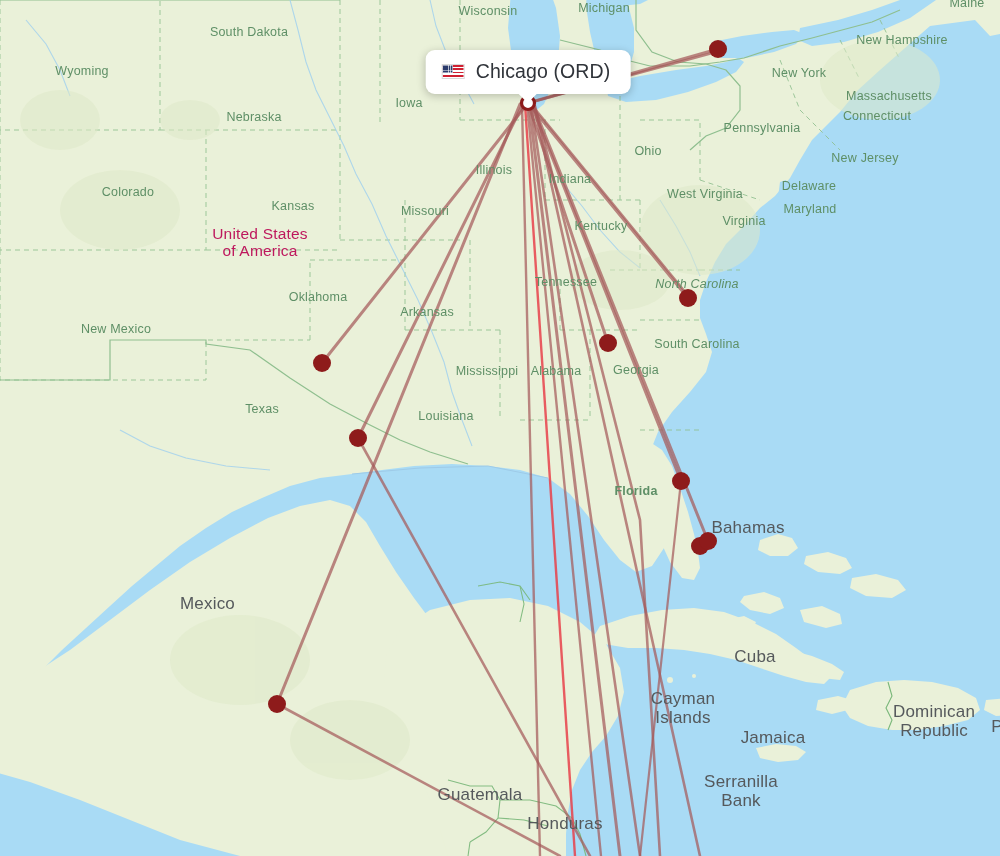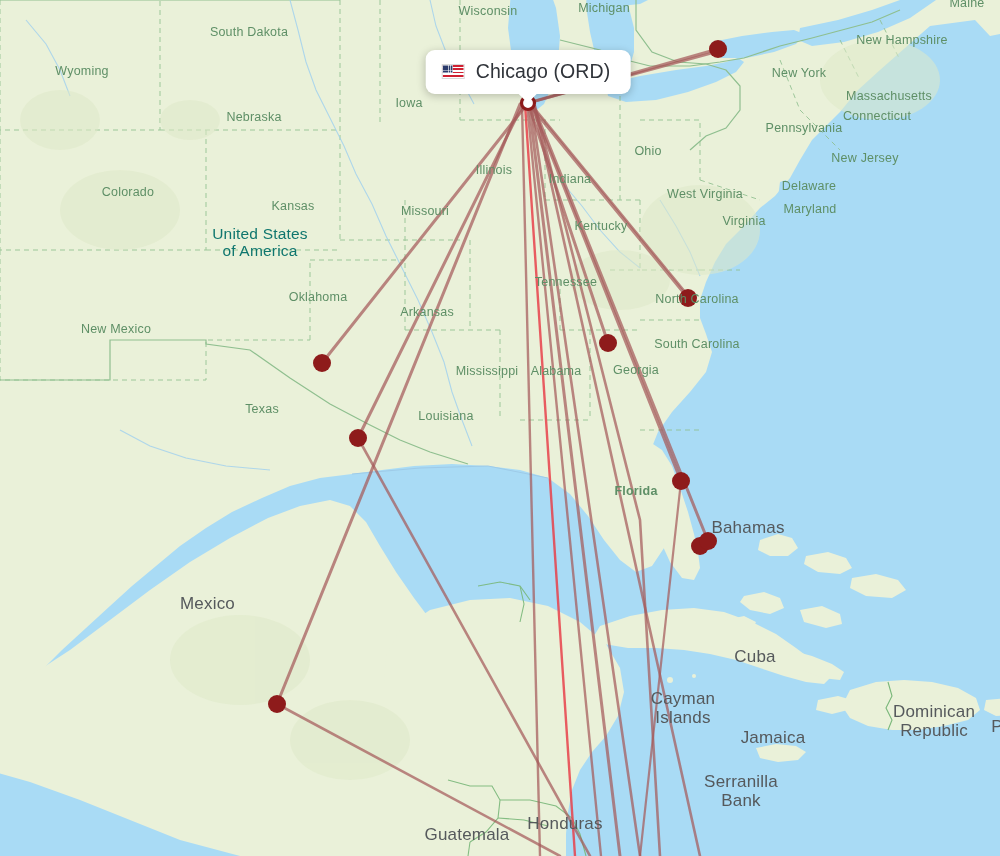--- a/index.html
+++ b/index.html
@@ -13,21 +13,21 @@
   #map svg.layer{position:absolute;left:0;top:0;width:1000px;height:856px;display:block;}
   .label{
     position:absolute;
     white-space:nowrap;
     transform:translate(-50%,-50%);
     pointer-events:none;
     letter-spacing:.2px;
   }
   .label.state{color:#5e8f66;font-size:12.5px;}
   .label.country{color:#55595c;font-size:17px;font-weight:400;}
-  .label.usa{color:#0f766e;font-size:15.5px;line-height:17px;text-align:center;white-space:normal;width:120px;}
+  .label.usa{color:#be185d;font-size:15.5px;line-height:17px;text-align:center;white-space:normal;width:120px;}
   .label.two-line{text-align:center;line-height:19px;white-space:normal;width:150px;}
 
   
   #tooltip{
     position:absolute;
     background:#ffffff;
     border-radius:9px;
     box-shadow:0 2px 9px rgba(0,0,0,.22);
     padding:10px 20px 11px 16px;
     display:flex;align-items:center;gap:11px;
@@ -258,54 +258,54 @@
       <div class="label state" style="left: 488px; top: 11px;">Wisconsin</div>
       <div class="label state" style="left: 604px; top: 8px;">Michigan</div>
       <div class="label state" style="left: 967px; top: 3px;">Maine</div>
       <div class="label state" style="left: 902px; top: 40px;">New Hampshire</div>
       <div class="label state" style="left: 82px; top: 71px;">Wyoming</div>
       <div class="label state" style="left: 254px; top: 117px; text-align: right;">Nebraska</div>
       <div class="label state" style="left: 409px; top: 103px;">Iowa</div>
       <div class="label state" style="left: 799px; top: 73px;">New York</div>
       <div class="label state" style="left: 889px; top: 96px;">Massachusetts</div>
       <div class="label state" style="left: 877px; top: 116px;">Connecticut</div>
-      <div class="label state" style="left: 804px; top: 128px;">Pennsylvania</div>
+      <div class="label state" style="left: 762px; top: 128px;">Pennsylvania</div>
       <div class="label state" style="left: 648px; top: 151px;">Ohio</div>
       <div class="label state" style="left: 494px; top: 170px;">Illinois</div>
       <div class="label state" style="left: 570px; top: 169px; margin-top: 10px;">Indiana</div>
       <div class="label state" style="left: 837px; top: 158px; margin-left: 28px;">New Jersey</div>
       <div class="label state" style="left: 128px; top: 192px;">Colorado</div>
       <div class="label state" style="left: 293px; top: 206px;">Kansas</div>
       <div class="label state" style="left: 425px; top: 211px;">Missouri</div>
       <div class="label state" style="left: 705px; top: 194px;">West Virginia</div>
       <div class="label state" style="left: 809px; top: 186px;">Delaware</div>
       <div class="label state" style="left: 806px; top: 209px; padding-left: 8px;">Maryland</div>
       <div class="label state" style="left: 744px; top: 221px;">Virginia</div>
       <div class="label state" style="left: 601px; top: 226px;">Kentucky</div>
       <div class="label state" style="left: 318px; top: 297px;">Oklahoma</div>
       <div class="label state" style="left: 116px; top: 329px;">New Mexico</div>
       <div class="label state" style="left: 427px; top: 312px;">Arkansas</div>
       <div class="label state" style="left: 566px; top: 282px;">Tennessee</div>
-      <div class="label state" style="left: 697px; top: 299px;">North Carolina</div>
+      <div class="label state" style="left: 697px; top: 284px; font-style: italic;">North Carolina</div>
       <div class="label state" style="left: 697px; top: 344px;">South Carolina</div>
       <div class="label state" style="left: 262px; top: 409px;">Texas</div>
       <div class="label state" style="left: 487px; top: 371px;">Mississippi</div>
       <div class="label state" style="left: 556px; top: 371px;">Alabama</div>
       <div class="label state" style="left: 636px; top: 370px;">Georgia</div>
       <div class="label state" style="left: 446px; top: 416px;">Louisiana</div>
       <div class="label state" style="left: 636px; top: 491px; font-weight: bold;">Florida</div>
       <div class="label usa" style="left: 260px; top: 242px;">United States<br>of America</div>
       <div class="label country" style="left: 203px; top: 604px; padding-left: 9px;">Mexico</div>
       <div class="label country" style="left: 748px; top: 528px;">Bahamas</div>
       <div class="label country" style="left: 755px; top: 657px;">Cuba</div>
       <div class="label country two-line" style="left: 683px; top: 708px;">Cayman<br>Islands</div>
       <div class="label country" style="left: 773px; top: 738px;">Jamaica</div>
       <div class="label country two-line" style="left: 934px; top: 721px;">Dominican<br>Republic</div>
       <div class="label country two-line" style="left: 741px; top: 791px;">Serranilla<br>Bank</div>
-      <div class="label country" style="left: 467px; top: 795px; margin-top: 40px;">Guatemala</div>
+      <div class="label country" style="left: 480px; top: 795px;">Guatemala</div>
       <div class="label country" style="left: 517px; top: 824px; margin-left: 48px;">Honduras</div>
       <div class="label country" style="left: 997px; top: 727px;">P</div>
     </div>
 
   <div id="tooltip" style="left: 528px; top: 94px;">
     <span class="flag">
       <span class="stripes"></span>
         <span class="canton"></span>
     </span>
     <span class="ttl">Chicago (ORD)</span>

